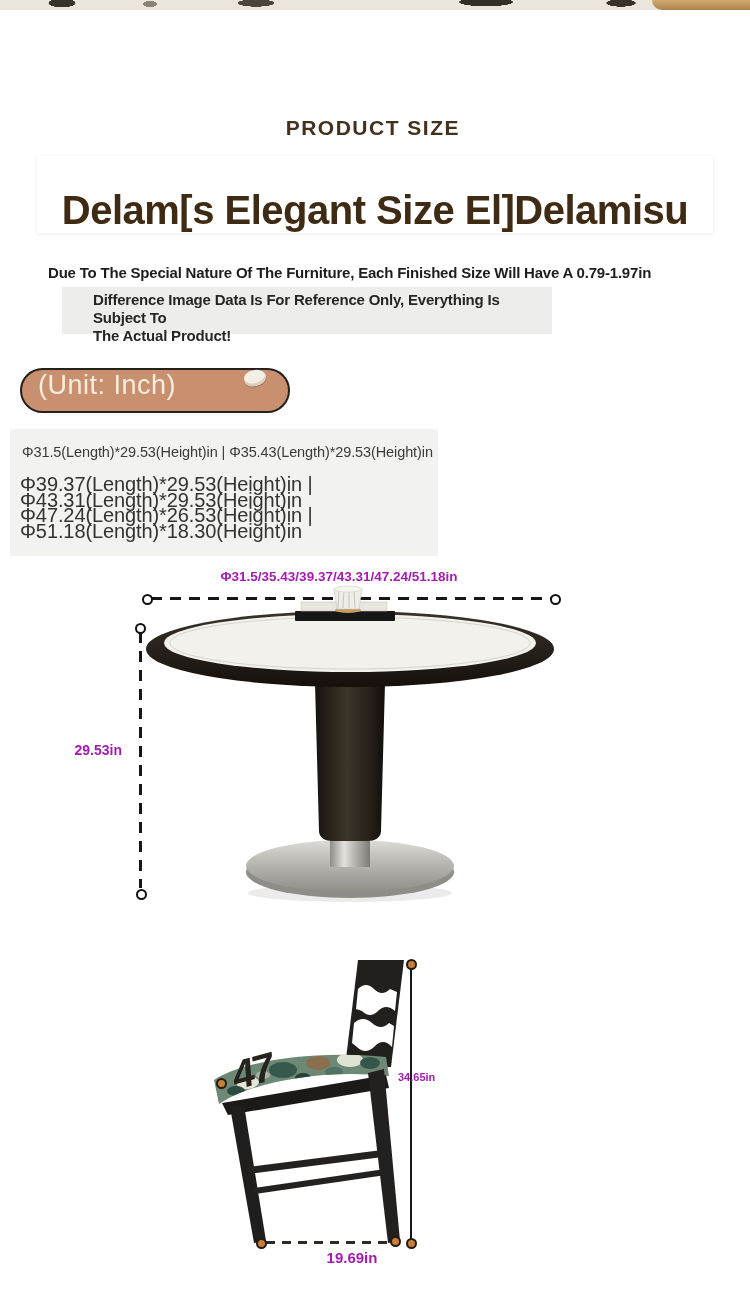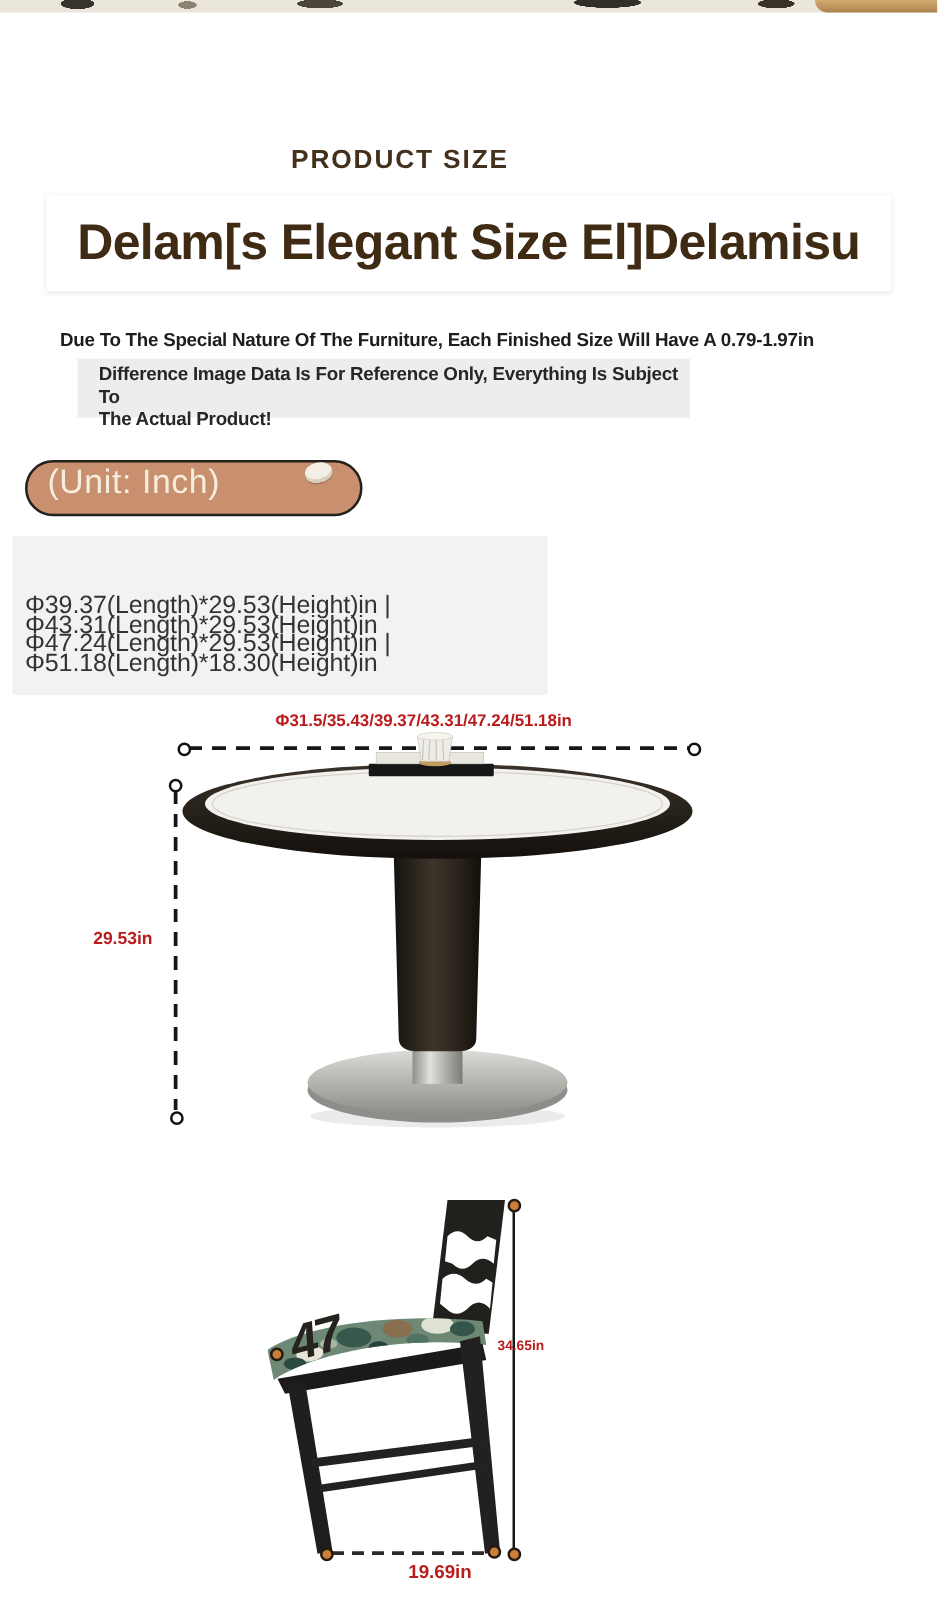--- a/index.html
+++ b/index.html
@@ -20,63 +20,63 @@
       radial-gradient(24px 6px at 621px 3px,#3a3228 60%,transparent 62%),
       radial-gradient(12px 5px at 150px 4px,#8a8272 60%,transparent 62%);
   }
   .top-gold{
     left:652px;top:0;width:98px;height:10px;
     background:linear-gradient(180deg,#d2ab70,#ab824c);
     border-radius:0 0 0 12px;
   }
 
   .section-label{
-    left:180px;top:116px;width:280px;text-align:center;
+    left:180px;top:116px;width:280px;text-align:right;
     font-size:21px;font-weight:600;letter-spacing:1.5px;color:#43301d;
   }
 
   .title-card{
     left:37px;top:156px;width:676px;height:77px;background:#ffffff;
     box-shadow:0 1px 5px rgba(0,0,0,0.09);border-radius:2px;
-    display:flex;align-items:center;justify-content:center;
+    display:flex;align-items:flex-end;justify-content:center;
   }
   .title-card .title{
     font-size:40px;font-weight:700;color:#3f2a14;letter-spacing:-0.5px;white-space:nowrap;
   }
 
   .note1{
     left:48px;top:264px;width:660px;
     font-size:15px;font-weight:700;color:#1d1d1d;letter-spacing:-0.2px;
   }
   .note2-box{
     left:62px;top:287px;width:490px;height:47px;background:#ededeb;
     padding:4px 0 0 17px;box-sizing:border-box;
   }
-  .note2-box div{font-size:15px;font-weight:700;color:#262626;line-height:18px;letter-spacing:-0.2px;}
+  .note2-box div{font-size:15px;font-weight:700;color:#262626;line-height:18px;letter-spacing:-0.2px;margin-left:14px;}
 
   .unit-pill{
     left:20px;top:368px;width:270px;height:45px;box-sizing:border-box;
     background:#c99070;border:2px solid #24201c;border-radius:24px;
     display:flex;align-items:flex-start;
   }
   .unit-pill .label{
     margin-left:16px;font-size:27px;font-weight:400;color:#f6eddd;letter-spacing:0.5px;
   }
   .unit-pill .cup{
     margin-left:auto;margin-right:22px;width:22px;height:16px;background:#f3efe4;
     border-radius:45% 50% 50% 45%;transform:rotate(-12deg);
     box-shadow:inset 0 -3px 0 #d9cfbd, 0 1px 1px rgba(0,0,0,0.25);
   }
 
   .spec-box{left:10px;top:429px;width:428px;height:127px;background:#f2f2f0;}
   .spec-row1{left:22px;top:444px;font-size:14.5px;font-weight:500;color:#3a3a3a;letter-spacing:-0.1px;}
   .spec-rows{left:20px;top:477px;font-size:20px;font-weight:500;color:#333;line-height:15.6px;letter-spacing:-0.1px;}
 
   
-  .dim-label{font-weight:700;color:#b91c1c;}
+  .dim-label{font-weight:700;color:#a21caf;}
   .dash-h{height:3px;background:repeating-linear-gradient(90deg,#161616 0 11px,transparent 11px 19px);}
   .dash-v{width:3px;background:repeating-linear-gradient(180deg,#161616 0 11px,transparent 11px 19px);}
   .ocirc{width:11px;height:11px;box-sizing:border-box;border-radius:50%;background:#fff;border:2.5px solid #111;}
   .odot{width:11px;height:11px;box-sizing:border-box;border-radius:50%;background:#ca7f36;border:2px solid #241a10;}
   .solid-v{width:2px;background:#181818;}
 
   .table-dia-label{left:139px;top:569px;width:400px;text-align:center;font-size:13.5px;}
   .table-h-label{left:38px;top:742px;width:84px;text-align:right;font-size:14px;}
 
   .chair-h-label{left:398px;top:1071px;font-size:11px;}
@@ -105,24 +105,25 @@
     <div>Difference Image Data Is For Reference Only, Everything Is Subject To</div>
     <div>The Actual Product!</div>
   </div>
 
   <div class="abs unit-pill">
     <span class="label">(Unit: Inch)</span>
     <span class="cup"></span>
   </div>
 
   <div class="abs spec-box"></div>
+  <div class="abs spec-row1">Φ31.5(Length)*29.53(Height)in | Φ35.43(Length)*29.53(Height)in</div>
   <div class="abs spec-rows">
     <div>Φ39.37(Length)*29.53(Height)in |</div>
     <div>Φ43.31(Length)*29.53(Height)in</div>
-    <div>Φ47.24(Length)*29.53(Height)in |</div>
+    <div>Φ47.24(Length)*26.53(Height)in |</div>
     <div>Φ51.18(Length)*18.30(Height)in</div>
   </div>
 
   <div class="abs table-dia-label dim-label">Φ31.5/35.43/39.37/43.31/47.24/51.18in</div>
 
   <div class="abs dash-h" style="left:151px;top:597px;width:400px;"></div>
   <div class="abs ocirc" style="left:142px;top:594px;"></div>
   <div class="abs ocirc" style="left:550px;top:594px;"></div>
 
   <div class="abs dash-v" style="left:139px;top:632px;height:256px;"></div>

